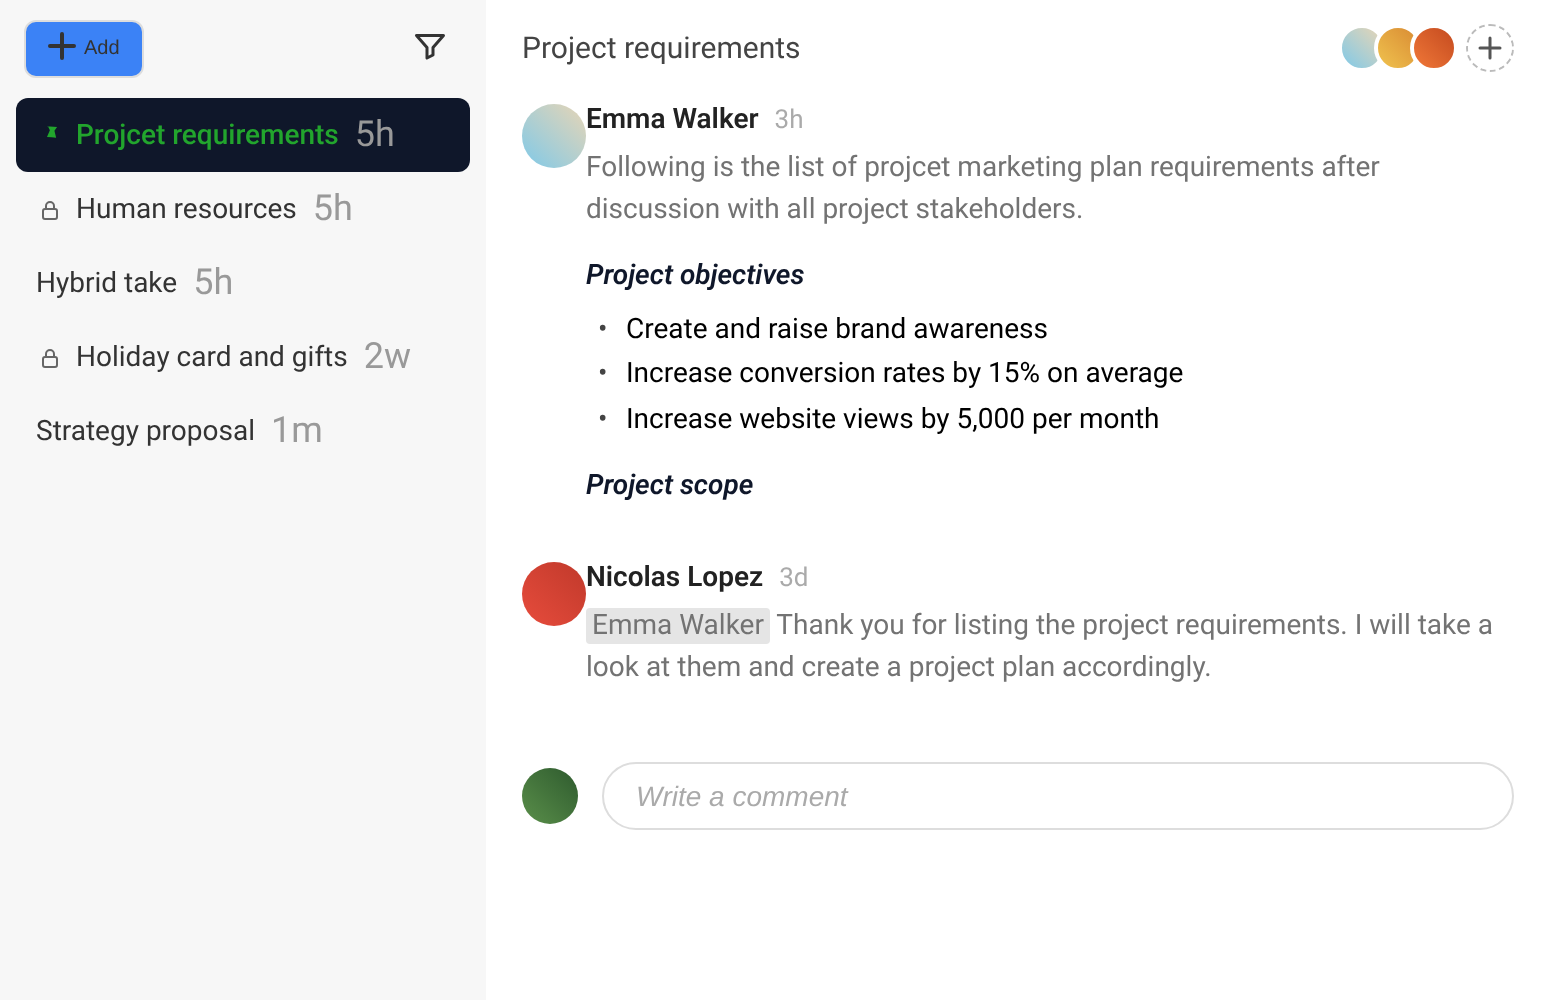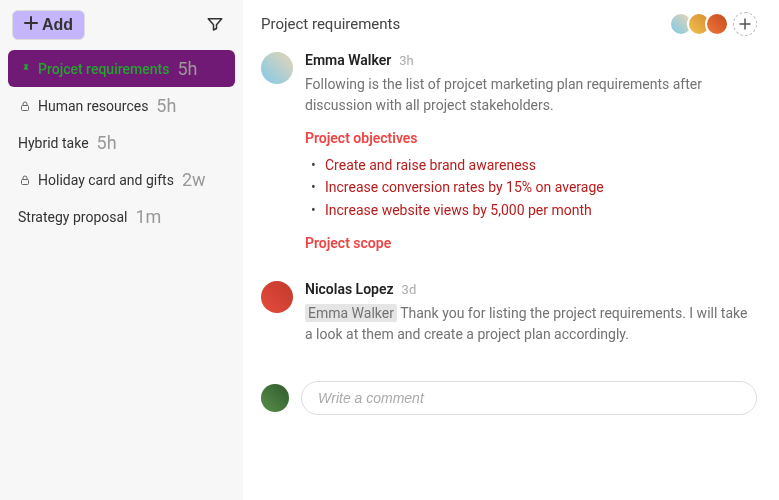--- a/index.html
+++ b/index.html
@@ -22,26 +22,26 @@
 .sidebar-top {
   display: flex;
   align-items: center;
   justify-content: space-between;
   padding: 0 6px 10px 4px;
 }
 .add-btn {
   display: inline-flex;
   align-items: center;
   gap: 4px;
-  background: #c4b5fd;
+  background: #3b82f6;
   border: 1px solid #ddd;
   border-radius: 6px;
   padding: 5px 11px;
-  font-size: 16px;
-  font-weight: 700;
+  font-size: 10px;
+  font-weight: 400;
   color: #333;
   cursor: pointer;
 }
 .filter-btn {
   width: 28px;
   height: 28px;
   display: flex;
   align-items: center;
   justify-content: center;
   cursor: pointer;
@@ -50,21 +50,21 @@
   display: flex;
   align-items: center;
   gap: 6px;
   padding: 8px 10px;
   border-radius: 6px;
   cursor: pointer;
   color: #333;
   font-size: 14px;
 }
 .sidebar-item.active {
-  background: #701a75;
+  background: #0f172a;
   color: #22a52d;
   font-weight: 500;
 }
 .sidebar-item .time {
   color: #999;
   font-size: 18px;
   font-weight: 400;
   margin-left: 2px;
 }
 .sidebar-item.active .time { color: #999; }
@@ -105,36 +105,35 @@
   border: 1px dashed #bbb;
   display:flex; align-items:center; justify-content:center;
   margin-left: 4px;
   color: #555;
   font-size: 14px;
   cursor:pointer;
   background:#fff;
 }
 .post {
   display: flex;
-  gap: 12px;
   margin-bottom: 22px;
 }
 .post-body { flex:1; }
 .post-header {
   display: flex;
   align-items: baseline;
   gap: 8px;
   margin-bottom: 6px;
 }
 .author { font-weight: 600; color: #222; }
 .post-time { font-size: 13px; color: #aaa; }
 .post-text { color: #737373; line-height: 1.5; margin-bottom: 14px; }
-.section-title { font-weight: 600; color: #ef4444; margin-bottom: 8px; margin-top: 4px; }
+.section-title { font-weight: 600; color: #0f172a; margin-bottom: 8px; margin-top: 4px; font-style: italic; }
 ul.bullets { list-style: none; padding-left: 6px; margin-bottom: 14px; }
-ul.bullets li { position: relative; padding-left: 14px; line-height: 1.6; color:#b91c1c; }
+ul.bullets li { position: relative; padding-left: 14px; line-height: 1.6; color:#000000; }
 ul.bullets li::before { content: "•"; position: absolute; left: 0; color:#444; }
 .mention { background: #e5e5e5; padding: 1px 3px; border-radius: 2px; }
 .comment-row {
   display: flex;
   gap: 12px;
   align-items: center;
   margin-top: 8px;
 }
 .comment-input {
   flex: 1;

